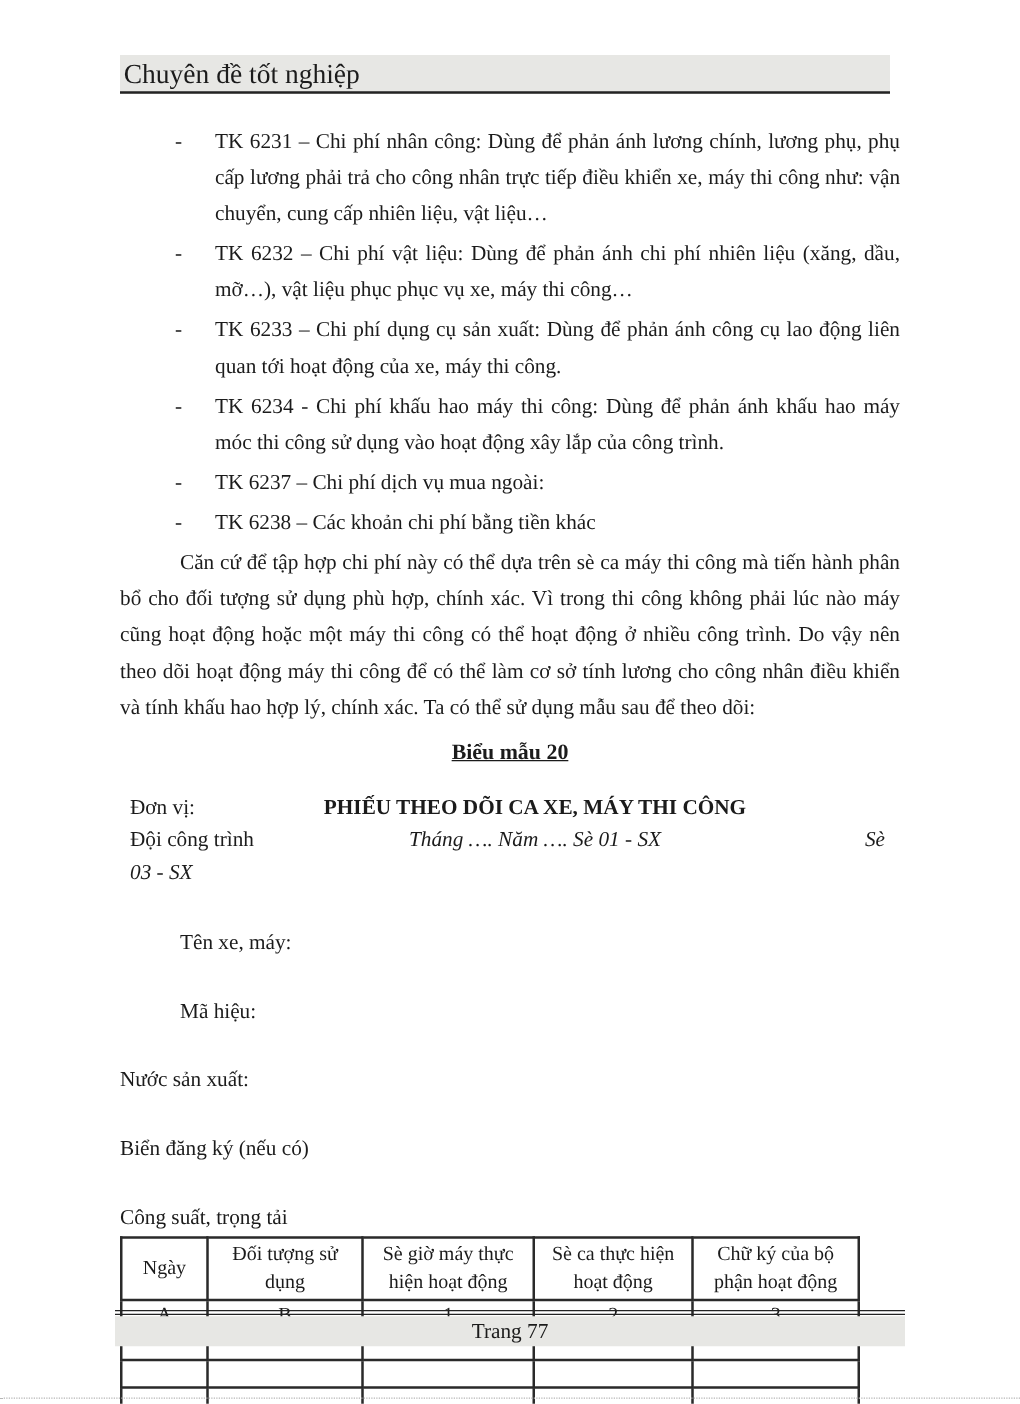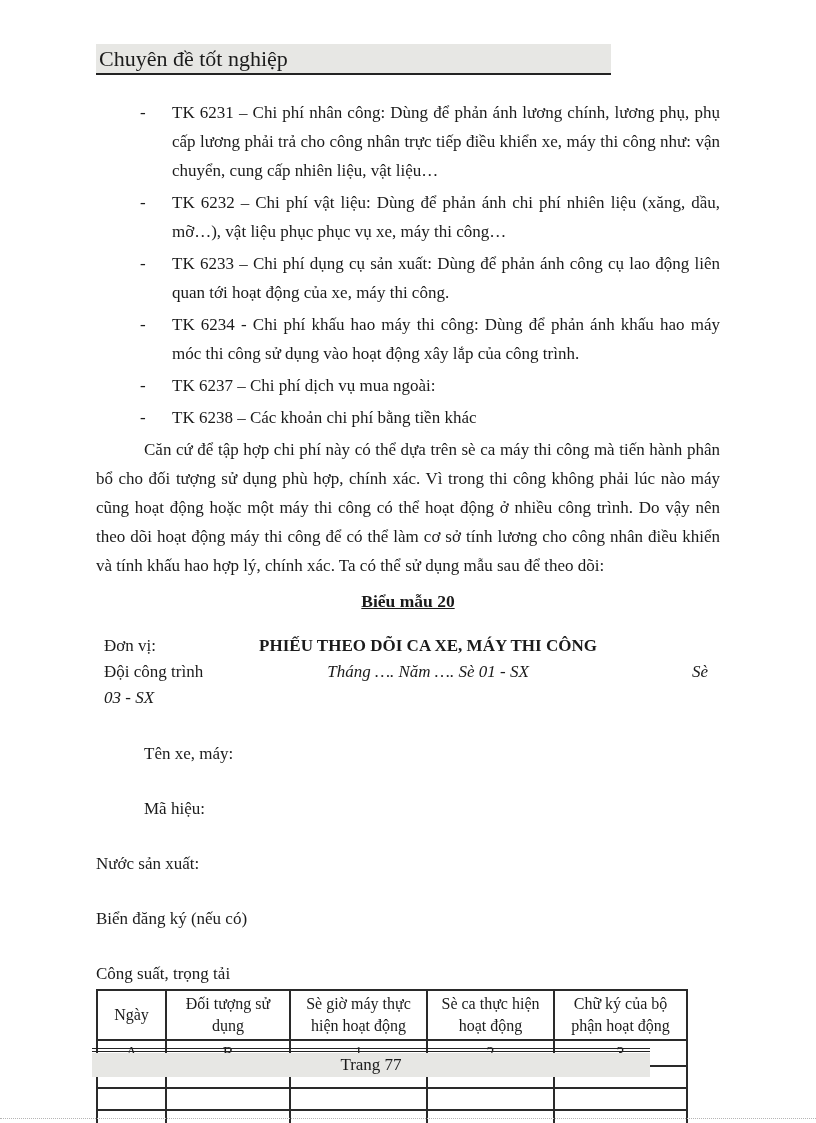--- a/index.html
+++ b/index.html
@@ -8,21 +8,21 @@
     background: #ffffff;
     font-family: "Liberation Serif", "DejaVu Serif", serif;
     color: #1b1b1b;
     position: relative;
     overflow: hidden;
   }
   .page { position: absolute; inset: 0; }
 
   
   .running-header {
-    position: absolute; left: 96px; width: 515px; top: 44px;
+    position: absolute; left: 96px; width: 616px; top: 44px;
     background: #e7e7e4;
     border-bottom: 2px solid #232323;
     font-size: 22px; line-height: 27px;
     padding: 1px 0 1px 3px;
     box-sizing: border-box;
   }
 
   .content {
     position: absolute; left: 96px; width: 624px; top: 98px;
     font-size: 17px; line-height: 29px;
@@ -77,21 +77,21 @@
     vertical-align: middle;
     padding: 0 4px;
     box-sizing: border-box;
     overflow: hidden;
   }
   tr.thead-row td { height: 50px; line-height: 22px; }
   tr.index-row td { height: 26px; line-height: 24px; }
   tr.empty-row td { height: 22px; }
 
   .running-footer {
-    position: absolute; left: 92px; width: 558px; top: 1048px;
+    position: absolute; left: 92px; width: 632px; top: 1048px;
   }
   .footer-rule { border-top: 4px double #232323; height: 0; }
   .footer-band {
     margin-top: 1px;
     background: #e7e7e4;
     text-align: center;
     font-size: 17px; line-height: 24px; height: 24px;
   }
 
   .page-edge-bottom {

